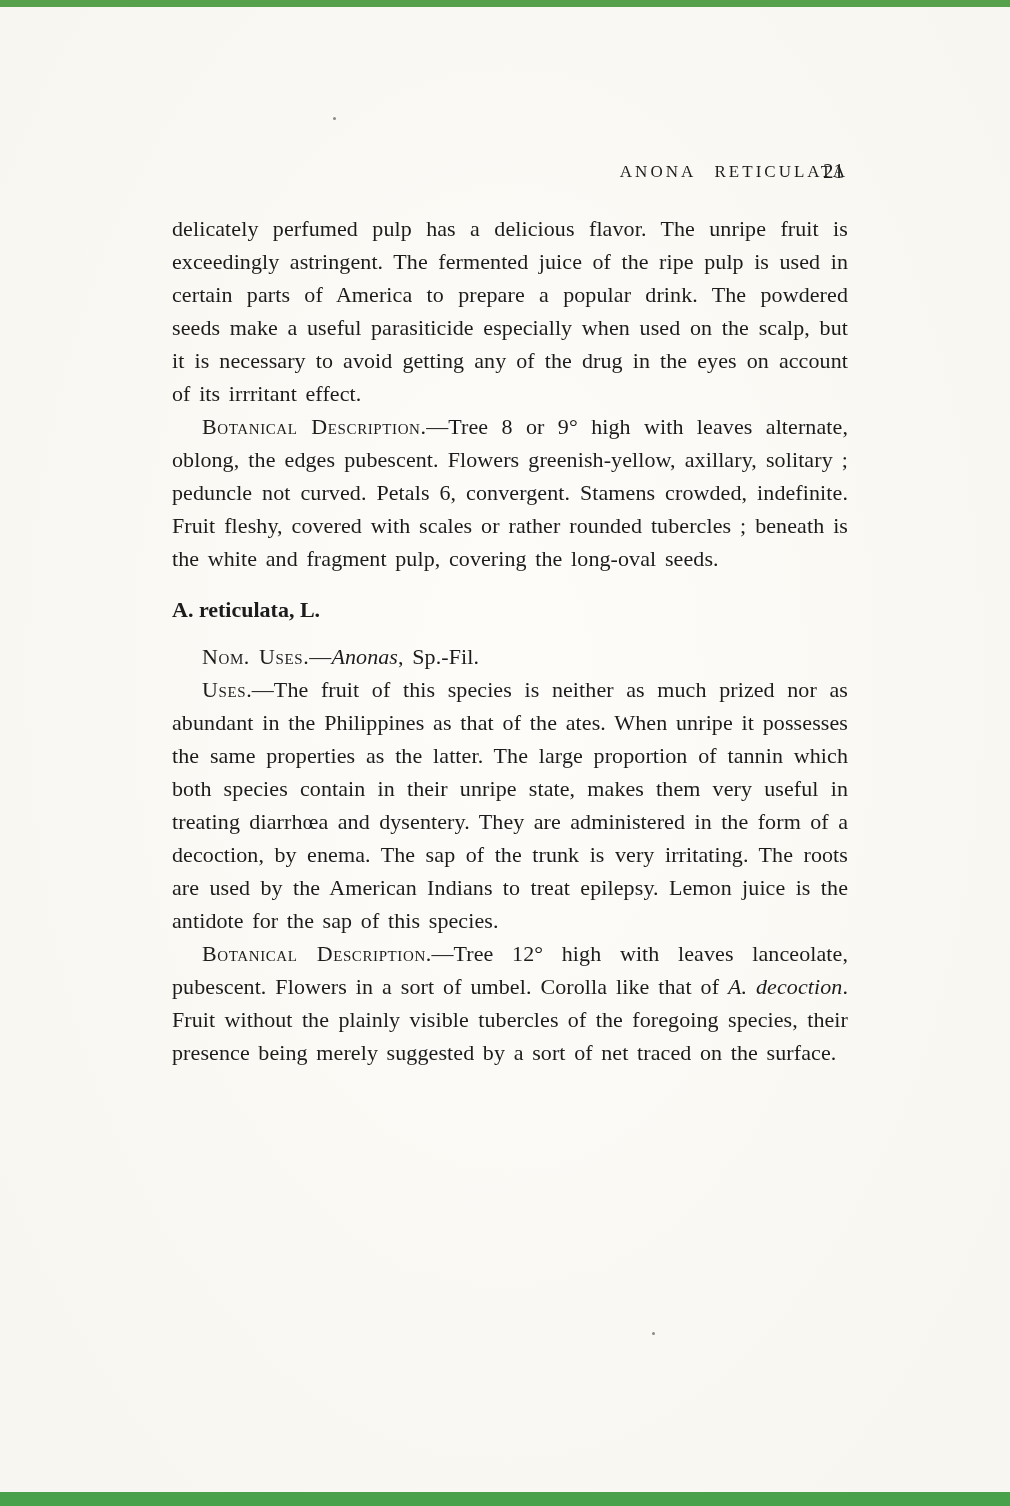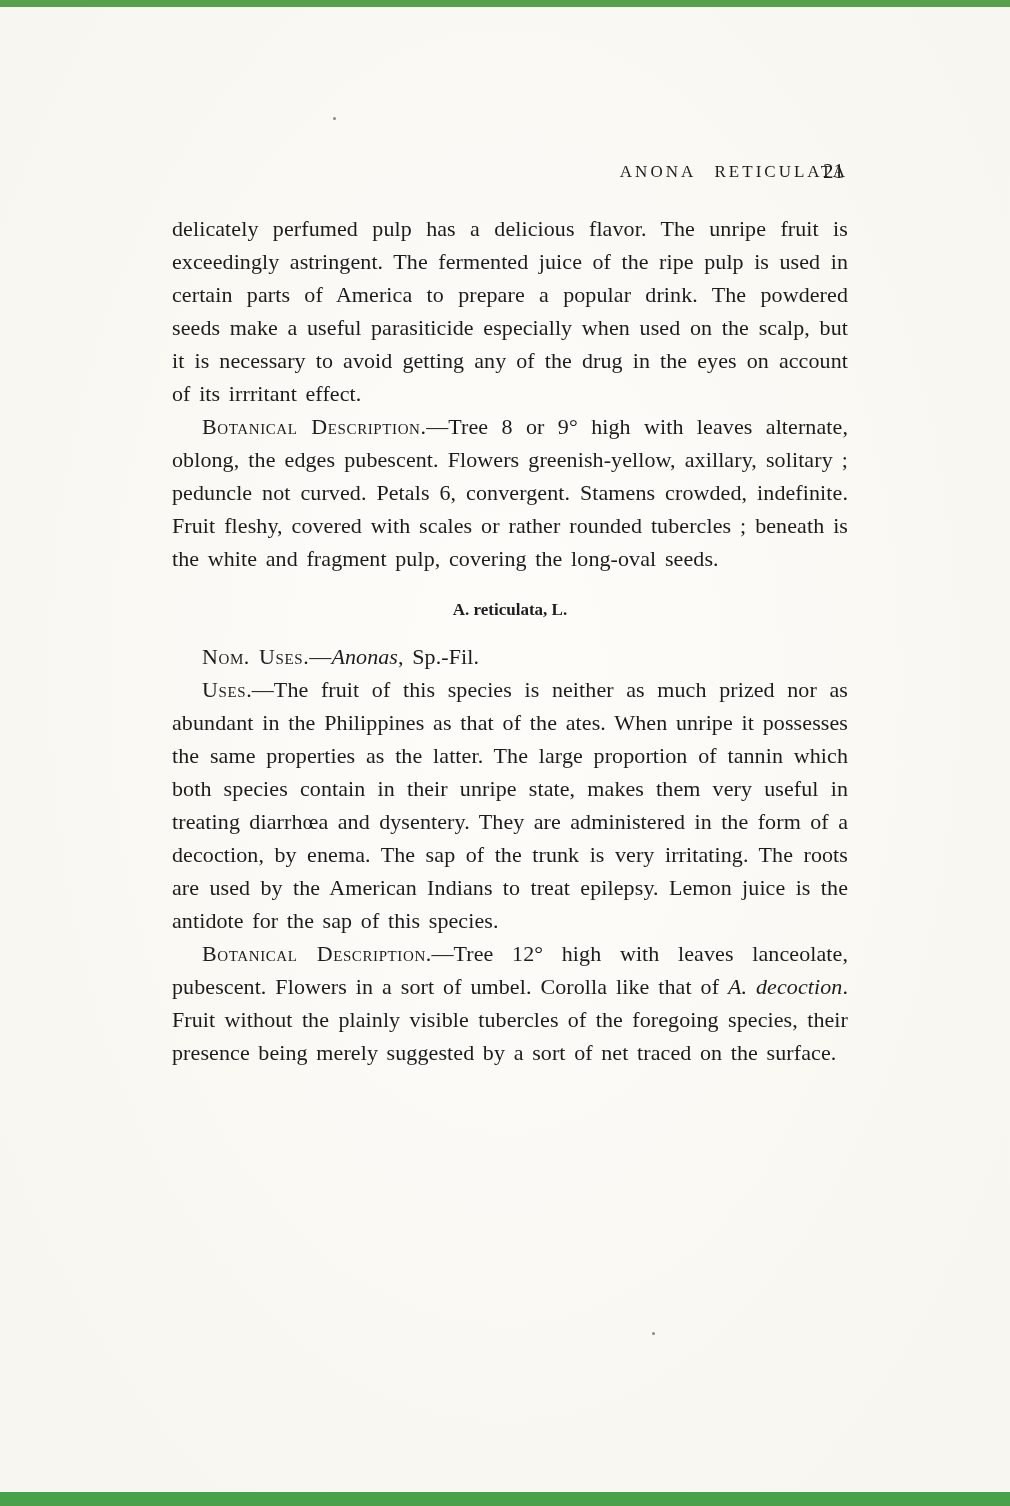--- a/index.html
+++ b/index.html
@@ -67,22 +67,22 @@
     text-align: justify;
     word-spacing: 3px;
     letter-spacing: 0.1px;
   }
   .para.indent { text-indent: 30px; }
 
   .sc { font-variant: small-caps; letter-spacing: 0.6px; }
 
   .heading {
     margin: 20px 0 15px 0;
-    text-align: center;
-    font-size: 17px;
+    text-align: left;
+    font-size: 22px;
     font-weight: bold;
     line-height: 30px;
   }
 </style>
 </head>
 <body>
 
 <div class="page">
 
   <div class="edge edge-top"></div>

